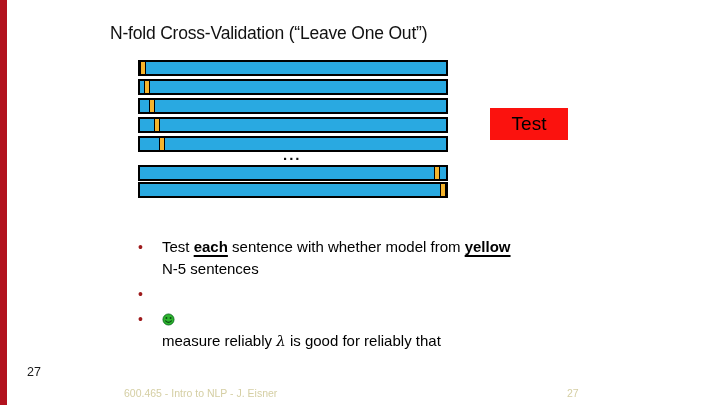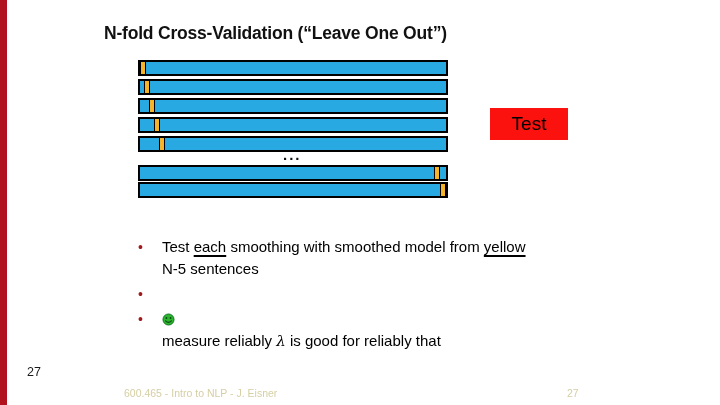--- a/index.html
+++ b/index.html
@@ -2,37 +2,37 @@
 <html style="--accent-red: #b2121e; --bar-blue: #29a9e1; --stripe-yellow: #f5b42c; --test-red: #fb120e; --bullet-red: #9e1a1c; --footer-tan: #d5cfa4; --smiley-green: #2eb52e;"><head>
 <meta charset="utf-8">
 <style>
   html,body{margin:0;padding:0;}
   body{
     width:720px;height:405px;position:relative;overflow:hidden;
     background:#ffffff;
     font-family:"Liberation Sans", sans-serif;
   }
   .left-strip{position:absolute;left:0;top:0;width:7px;height:405px;background:var(--accent-red);}
-  .title{position:absolute;left:104px;top:23px;font-size:17.5px;font-weight:bold;color:#111;letter-spacing:-0.2px;}
+  .title{position:absolute;left:110px;top:23px;font-size:17.5px;font-weight:normal;color:#111;letter-spacing:-0.2px;}
   .bars{position:absolute;left:138px;width:310px;}
   .bars-top{top:60px;}
   .bars-bottom{top:165px;}
   .bar{position:relative;height:12px;background:var(--bar-blue);border:2px solid #000;margin-bottom:3px;}
   .bars-bottom .bar{margin-bottom:1px;}
   .stripe{position:absolute;top:0;bottom:0;width:4px;background:var(--stripe-yellow);
     border-left:1px solid #000;border-right:1px solid #000;}
   .dots{position:absolute;left:283px;top:146px;font-size:15px;font-weight:bold;color:#111;letter-spacing:2px;}
   .test-box{position:absolute;left:490px;top:108px;width:78px;height:32px;background:var(--test-red);
     display:flex;align-items:center;justify-content:center;}
   .test-box span{font-size:19px;color:#000;}
   .bullets{position:absolute;left:138px;top:236px;width:466px;}
   .bullet{display:flex;margin-bottom:3px;}
   .marker{flex:none;width:24px;color:var(--bullet-red);font-size:14px;line-height:22px;}
   .btext{font-size:15px;line-height:22px;color:#000;}
-  .u{text-decoration:underline;text-decoration-thickness:1.5px;text-underline-offset:2.5px;}
+  .u{text-decoration:underline;text-decoration-thickness:1.5px;text-underline-offset:2.5px;font-weight:bold;}
   .lambda{font-family:"DejaVu Serif", serif;font-style:italic;}
   .smiley{display:inline-block;vertical-align:-2px;margin-right:3px;}
   .smiley .face{fill:var(--smiley-green);stroke:#0b6b1f;stroke-width:1.4;}
   .smiley .eye{fill:#0a4d14;}
   .smiley .mouth{stroke:#0a4d14;fill:none;stroke-width:1.7;stroke-linecap:round;}
   .page-num{position:absolute;left:27px;top:365px;font-size:12.5px;color:#1a1a1a;}
   .footer-left{position:absolute;left:124px;top:387px;font-size:10.5px;color:var(--footer-tan);}
   .footer-right{position:absolute;left:567px;top:387px;font-size:10.5px;color:var(--footer-tan);}
 </style>
 </head>
@@ -71,21 +71,21 @@
     </div>
   </div>
 
 <div class="test-box">
   <span>Test</span>
 </div>
 
 <div class="bullets">
     <div class="bullet">
       <span class="marker">•</span>
-      <div class="btext"><span>Test </span><span class="u">each</span><span> smoothing with smoothed model from </span><span class="u">yellow</span><br><span>N-5 sentences</span></div>
+      <div class="btext"><span>Test </span><span class="u">each</span><span> sentence with whether model from </span><span class="u">yellow</span><br><span>N-5 sentences</span></div>
     </div>
     <div class="bullet">
       <span class="marker">•</span>
     </div>
     <div class="bullet">
       <span class="marker">•</span>
       <div class="btext"><svg class="smiley" width="13" height="13" viewBox="0 0 20 20">
           <circle class="face" cx="10" cy="10" r="8.5"></circle>
           <circle class="eye" cx="6.8" cy="7.6" r="1.5"></circle>
           <circle class="eye" cx="13.2" cy="7.6" r="1.5"></circle>

